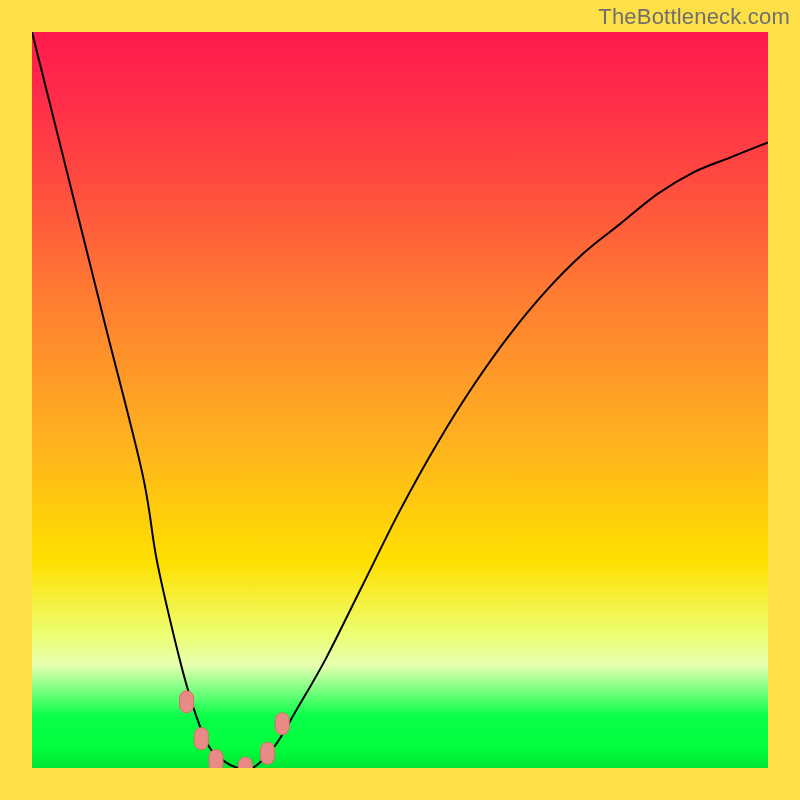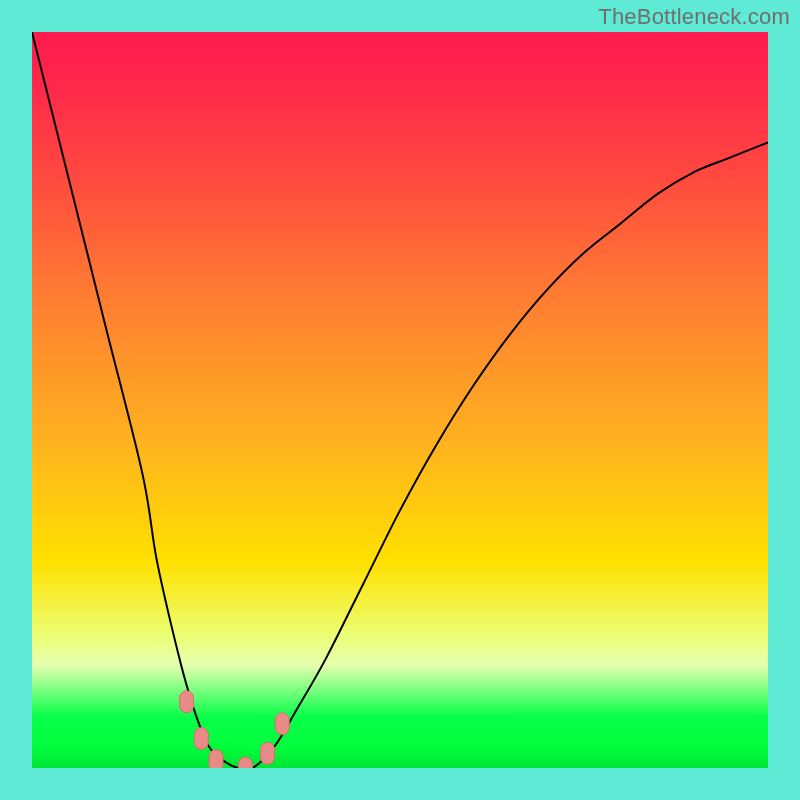--- a/index.html
+++ b/index.html
@@ -10,21 +10,21 @@
     background: #000;
     overflow: hidden;
     font-family: Arial, Helvetica, sans-serif;
   }
   .frame {
     position: absolute;
     left: 0;
     top: 0;
     width: 800px;
     height: 800px;
-    background: #5eead4;
+    background: #fde047;
   }
   .plot-area {
     position: absolute;
     left: 32px;
     top: 32px;
     width: 736px;
     height: 736px;
     
     background: linear-gradient(to bottom,
       #ff1a4d 0%,

